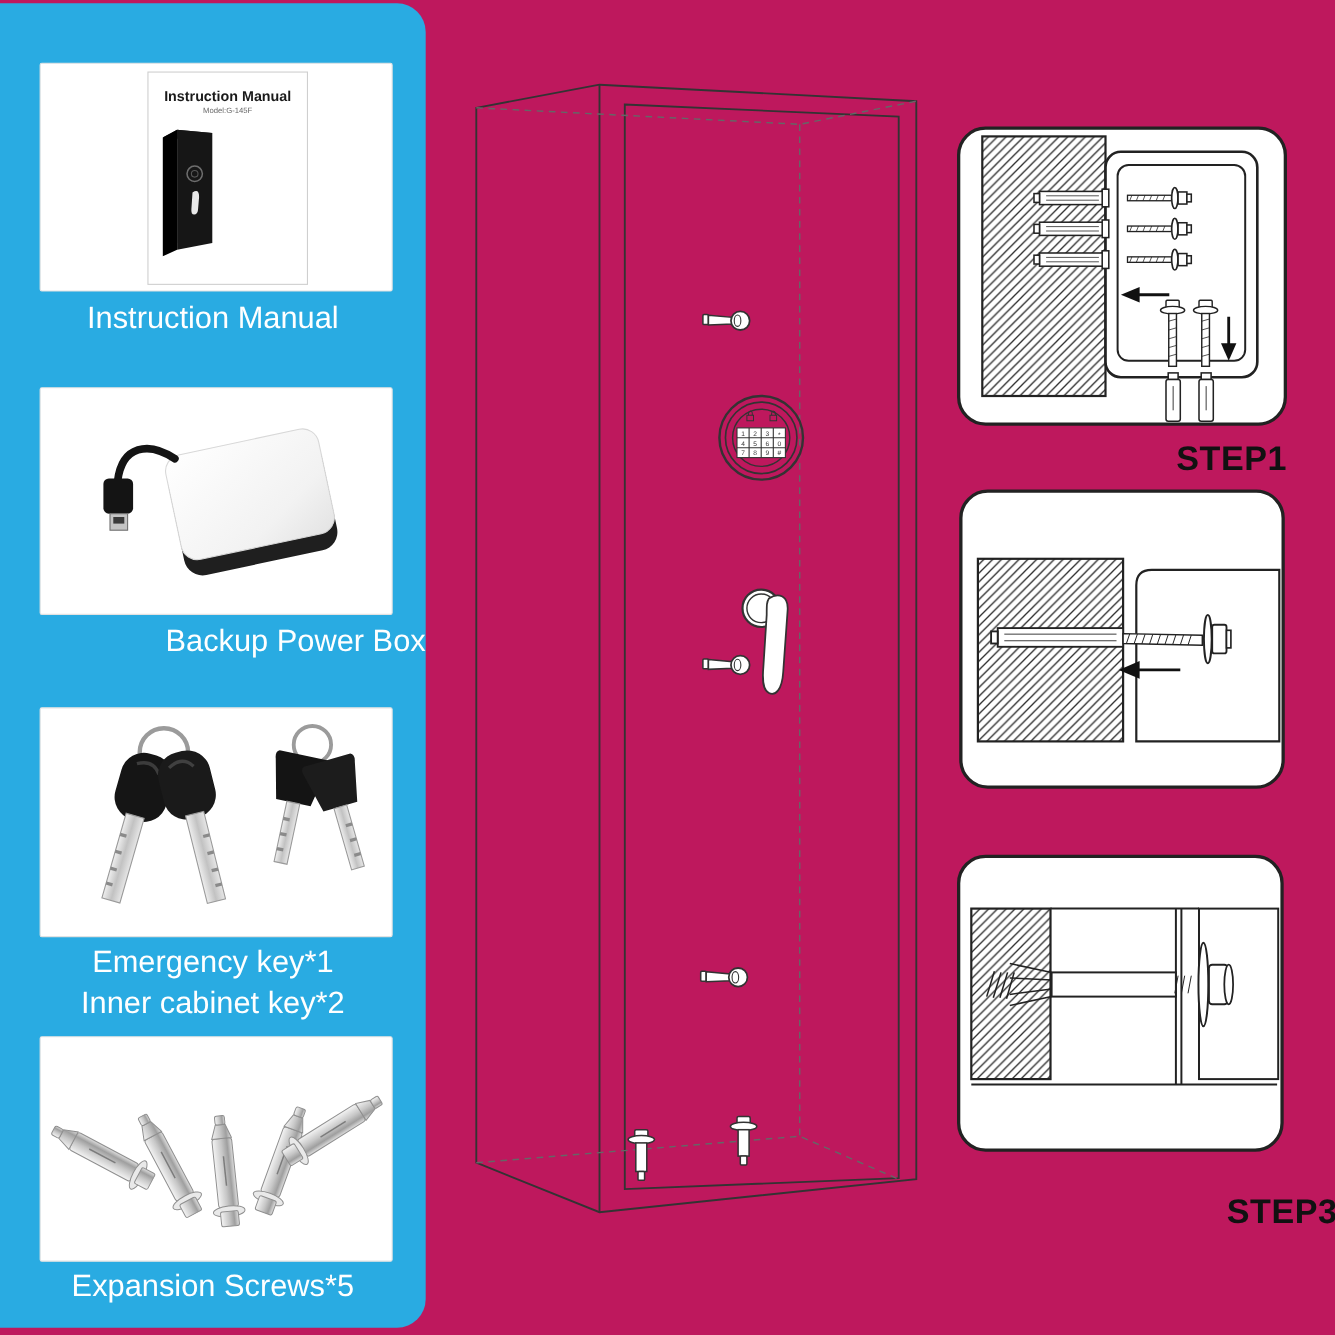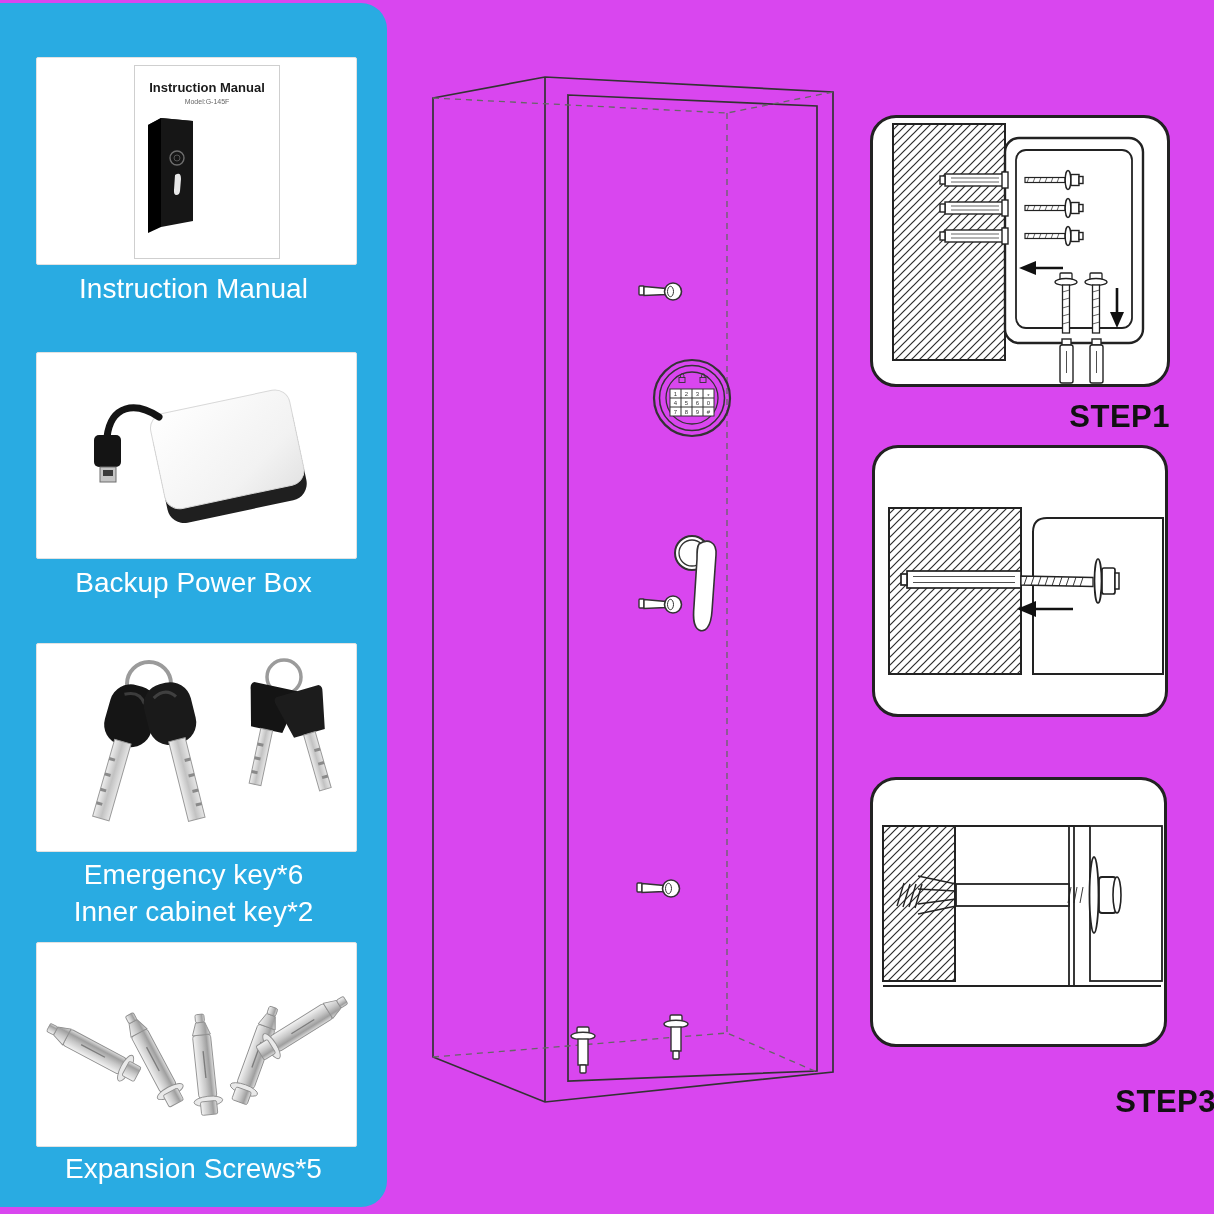--- a/index.html
+++ b/index.html
@@ -1,31 +1,31 @@
 <!DOCTYPE html>
 <html><head>
 <meta charset="utf-8">
 <style>
   html,body{margin:0;padding:0;background:#fff;}
-  .canvas{position:relative;width:1214px;height:1214px;background:#d946ef;overflow:hidden;
+  .canvas{position:relative;width:1214px;height:1214px;background:#be185d;overflow:hidden;
           font-family:"Liberation Sans",sans-serif;}
   
   .sidebar{position:absolute;left:0;top:3px;width:387px;height:1204px;background:#29ABE2;
            border-radius:0 26px 26px 0;}
   .card{position:absolute;left:36px;width:319px;background:#fff;border:1px solid #e2e2e2;
         border-radius:2px;overflow:hidden;}
   .card svg{display:block;}
   .cap{position:absolute;left:0;width:387px;text-align:center;color:#fff;font-size:28px;
        line-height:34px;font-weight:400;}
   .card1{top:54px;height:206px;}
   .card2{top:349px;height:205px;}
   .card3{top:640px;height:207px;}
   .card4{top:939px;height:203px;}
   .cap1{top:269px;}
-  .cap2{top:563px;}
+  .cap2{top:563px;text-align:right;}
   .cap3a{top:855px;}
   .cap3b{top:892px;}
   .cap4{top:1149px;text-align:center;}
   
   .manual-cover{position:absolute;left:97px;top:7px;width:144px;height:192px;background:#fff;
                 border:1px solid #cfcfcf;text-align:center;}
   .cover-title{margin-top:14px;font-size:13px;font-weight:700;color:#1a1a1a;}
   .cover-model{margin-top:3px;font-size:7px;color:#666;}
   .cover-safe{margin-top:4px;}
   
@@ -130,21 +130,21 @@
           <g transform="translate(268,74) rotate(-16)">
             <path d="M-22,-28 L22,-28 Q26,-26 24,-20 L16,16 L-16,16 L-24,-20 Q-26,-26 -22,-28 Z" fill="#1c1c1c"></path>
             <rect x="-6" y="16" width="12" height="58" fill="url(#kb)" stroke="#9a9a9a" stroke-width="1"></rect>
             <line x1="6" y1="34" x2="0" y2="34" stroke="#8a8a8a" stroke-width="3"></line>
             <line x1="6" y1="48" x2="0" y2="48" stroke="#8a8a8a" stroke-width="3"></line>
             <line x1="6" y1="62" x2="0" y2="62" stroke="#8a8a8a" stroke-width="3"></line>
           </g>
         </g>
       </svg>
     </div>
-    <div class="cap cap3a">Emergency key*6</div>
+    <div class="cap cap3a">Emergency key*1</div>
     <div class="cap cap3b">Inner cabinet key*2</div>
 
     <div class="card card4">
       <svg width="318" height="202" viewBox="0 0 318 202">
         <defs>
           <linearGradient id="sv" x1="0" y1="0" x2="1" y2="0">
             <stop offset="0" stop-color="#f4f4f4"></stop>
             <stop offset="0.45" stop-color="#c7c7c7"></stop>
             <stop offset="0.75" stop-color="#9f9f9f"></stop>
             <stop offset="1" stop-color="#e0e0e0"></stop>

